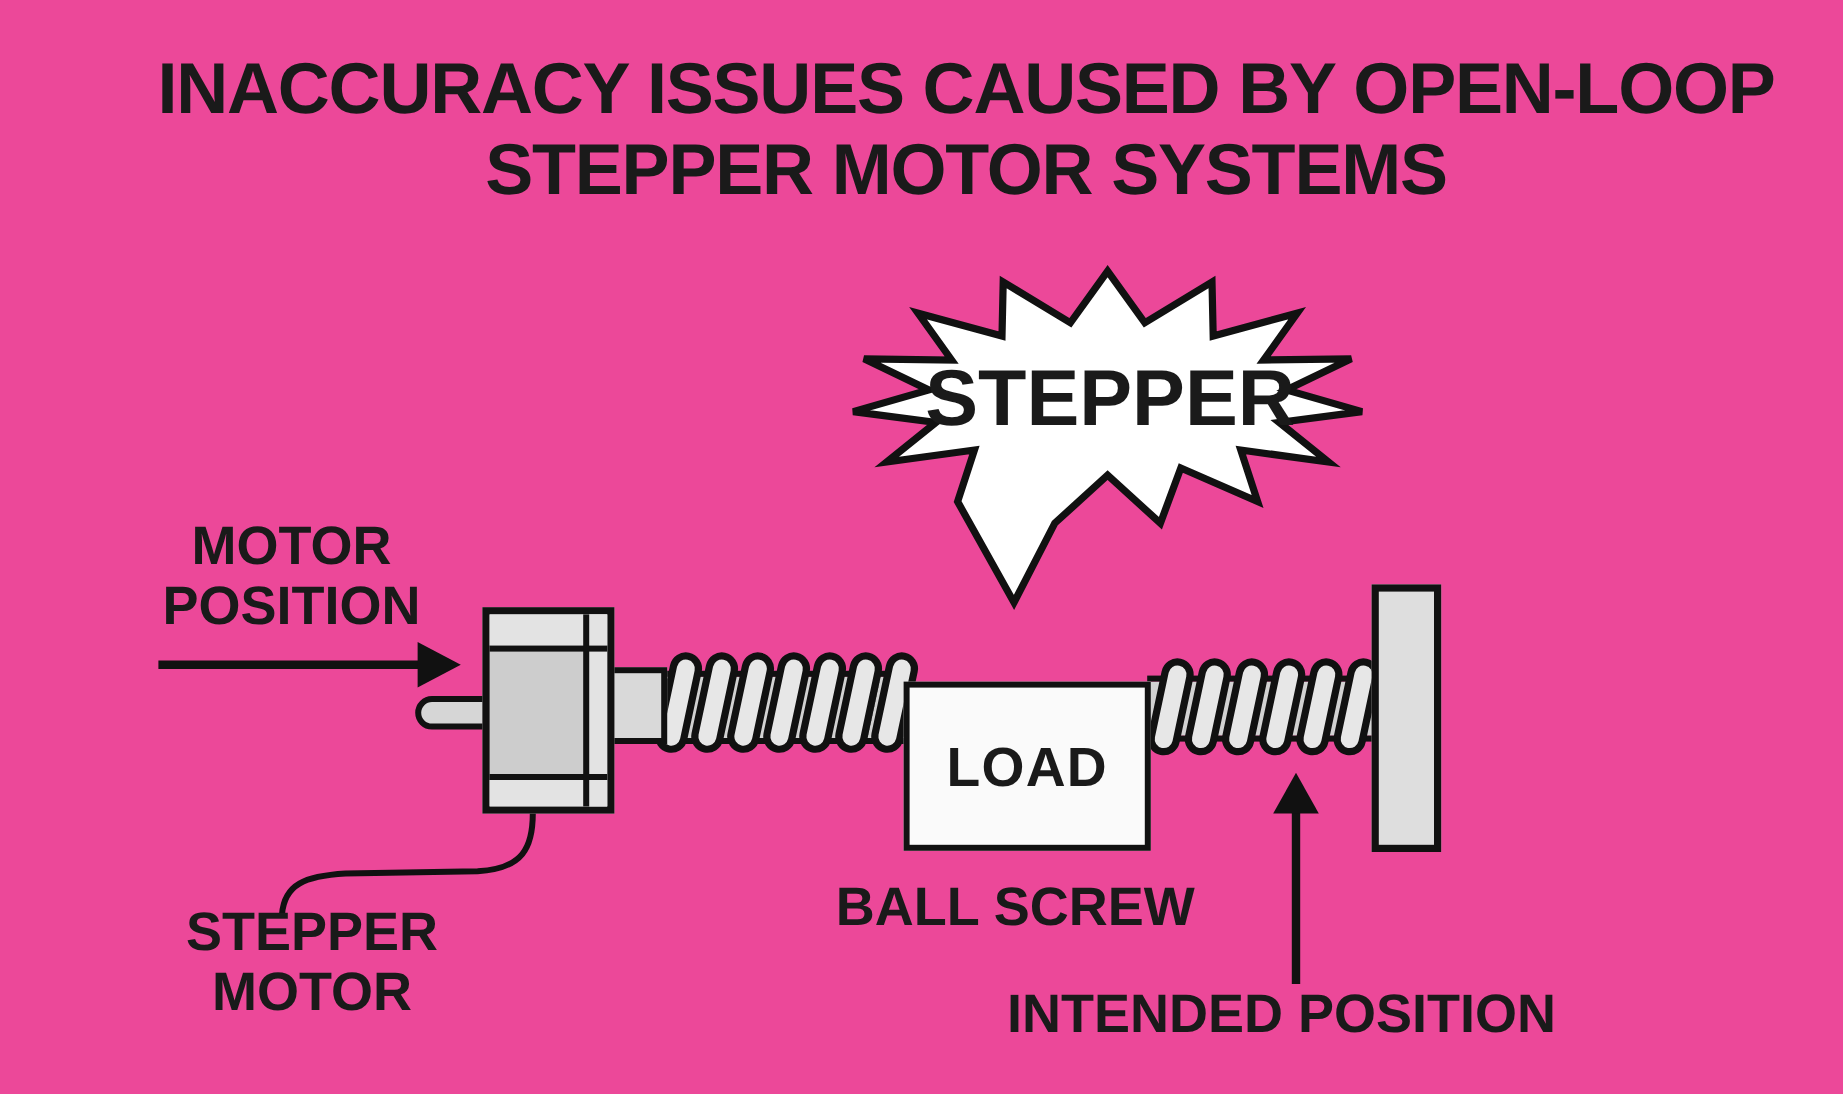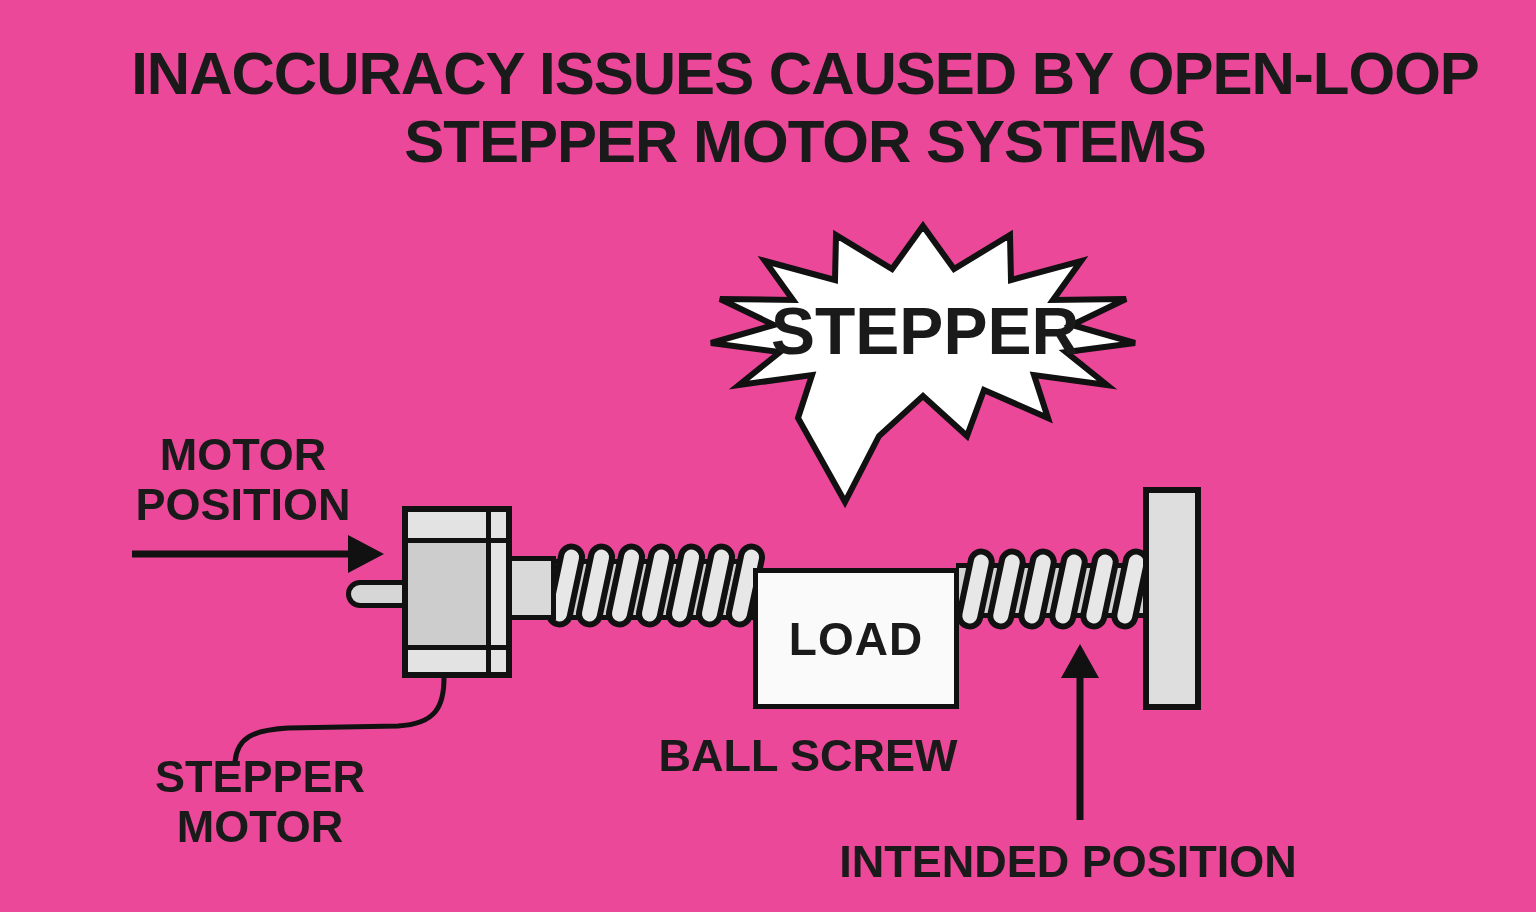--- a/index.html
+++ b/index.html
@@ -8,22 +8,22 @@
     font-family:"Liberation Sans",sans-serif;color:var(--ink,#1a1a1a);
   }
   .abs{position:absolute;}
   
   #title{left:37px;top:40px;width:1536px;text-align:center;
     font-weight:bold;font-size:60px;line-height:68px;letter-spacing:-1px;}
   
   .label{font-weight:bold;font-size:45px;line-height:50px;text-align:center;white-space:nowrap;}
   #step-commands-label{left:88px;top:430px;width:310px;}
   #stepper-motor-label{left:105px;top:752px;width:310px;}
-  #ball-screw-label{left:588px;top:731px;width:440px;}
-  #intended-position-label{left:838px;top:837px;width:460px;}
+  #ball-screw-label{left:626px;top:731px;width:440px;}
+  #intended-position-label{left:838px;top:820px;width:460px;}
   
   #misstep-text{left:771px;top:295px;width:304px;text-align:center;
     font-weight:bold;font-size:66px;line-height:72px;}
   
   #overlay{left:0;top:0;width:1536px;height:912px;}
   .bubble{fill:var(--bubble-fill,#fff);stroke:var(--outline,#111);stroke-width:6;}
   .stroke-line{stroke:var(--outline,#111);fill:none;}
   .arrow-head{fill:var(--outline,#111);stroke:none;}
   
   #motor-shaft-stub{left:346px;top:580px;width:62px;height:28px;

